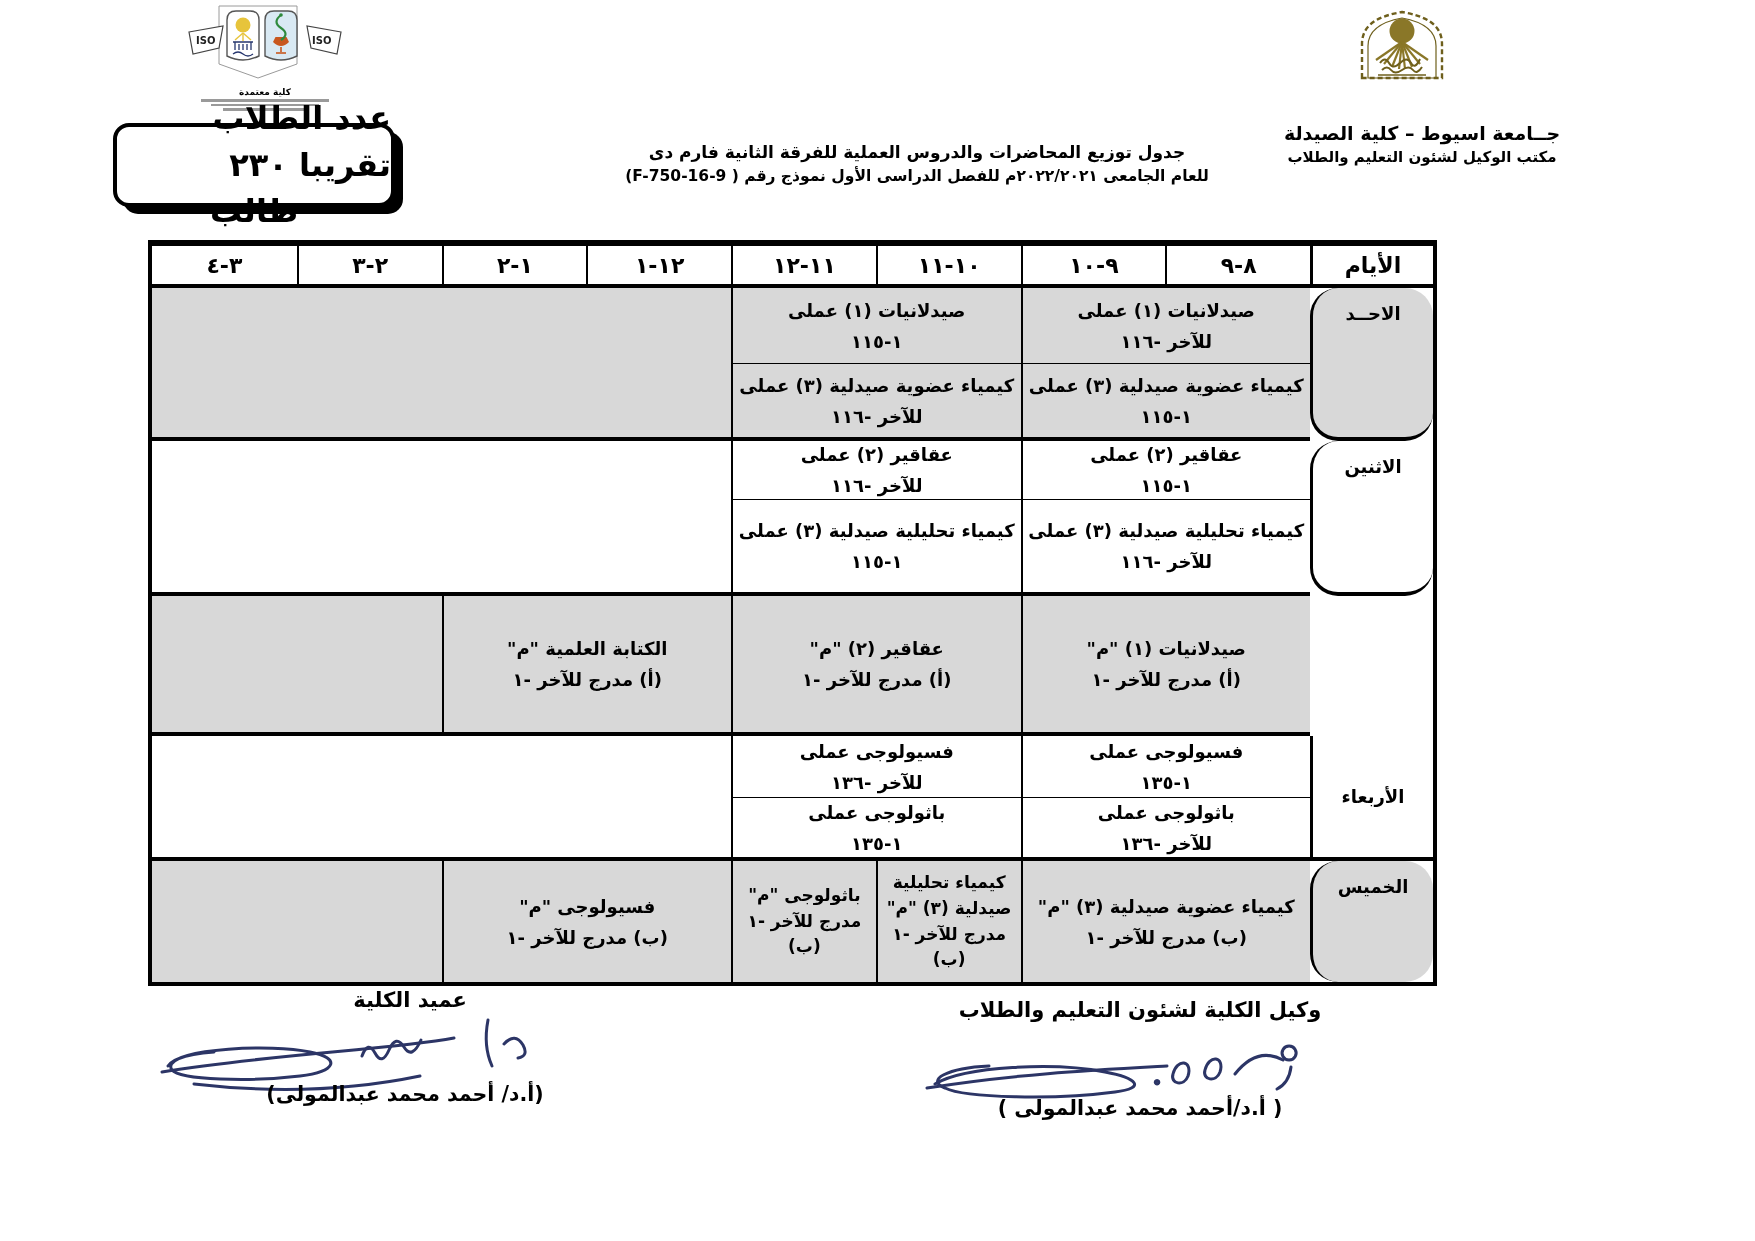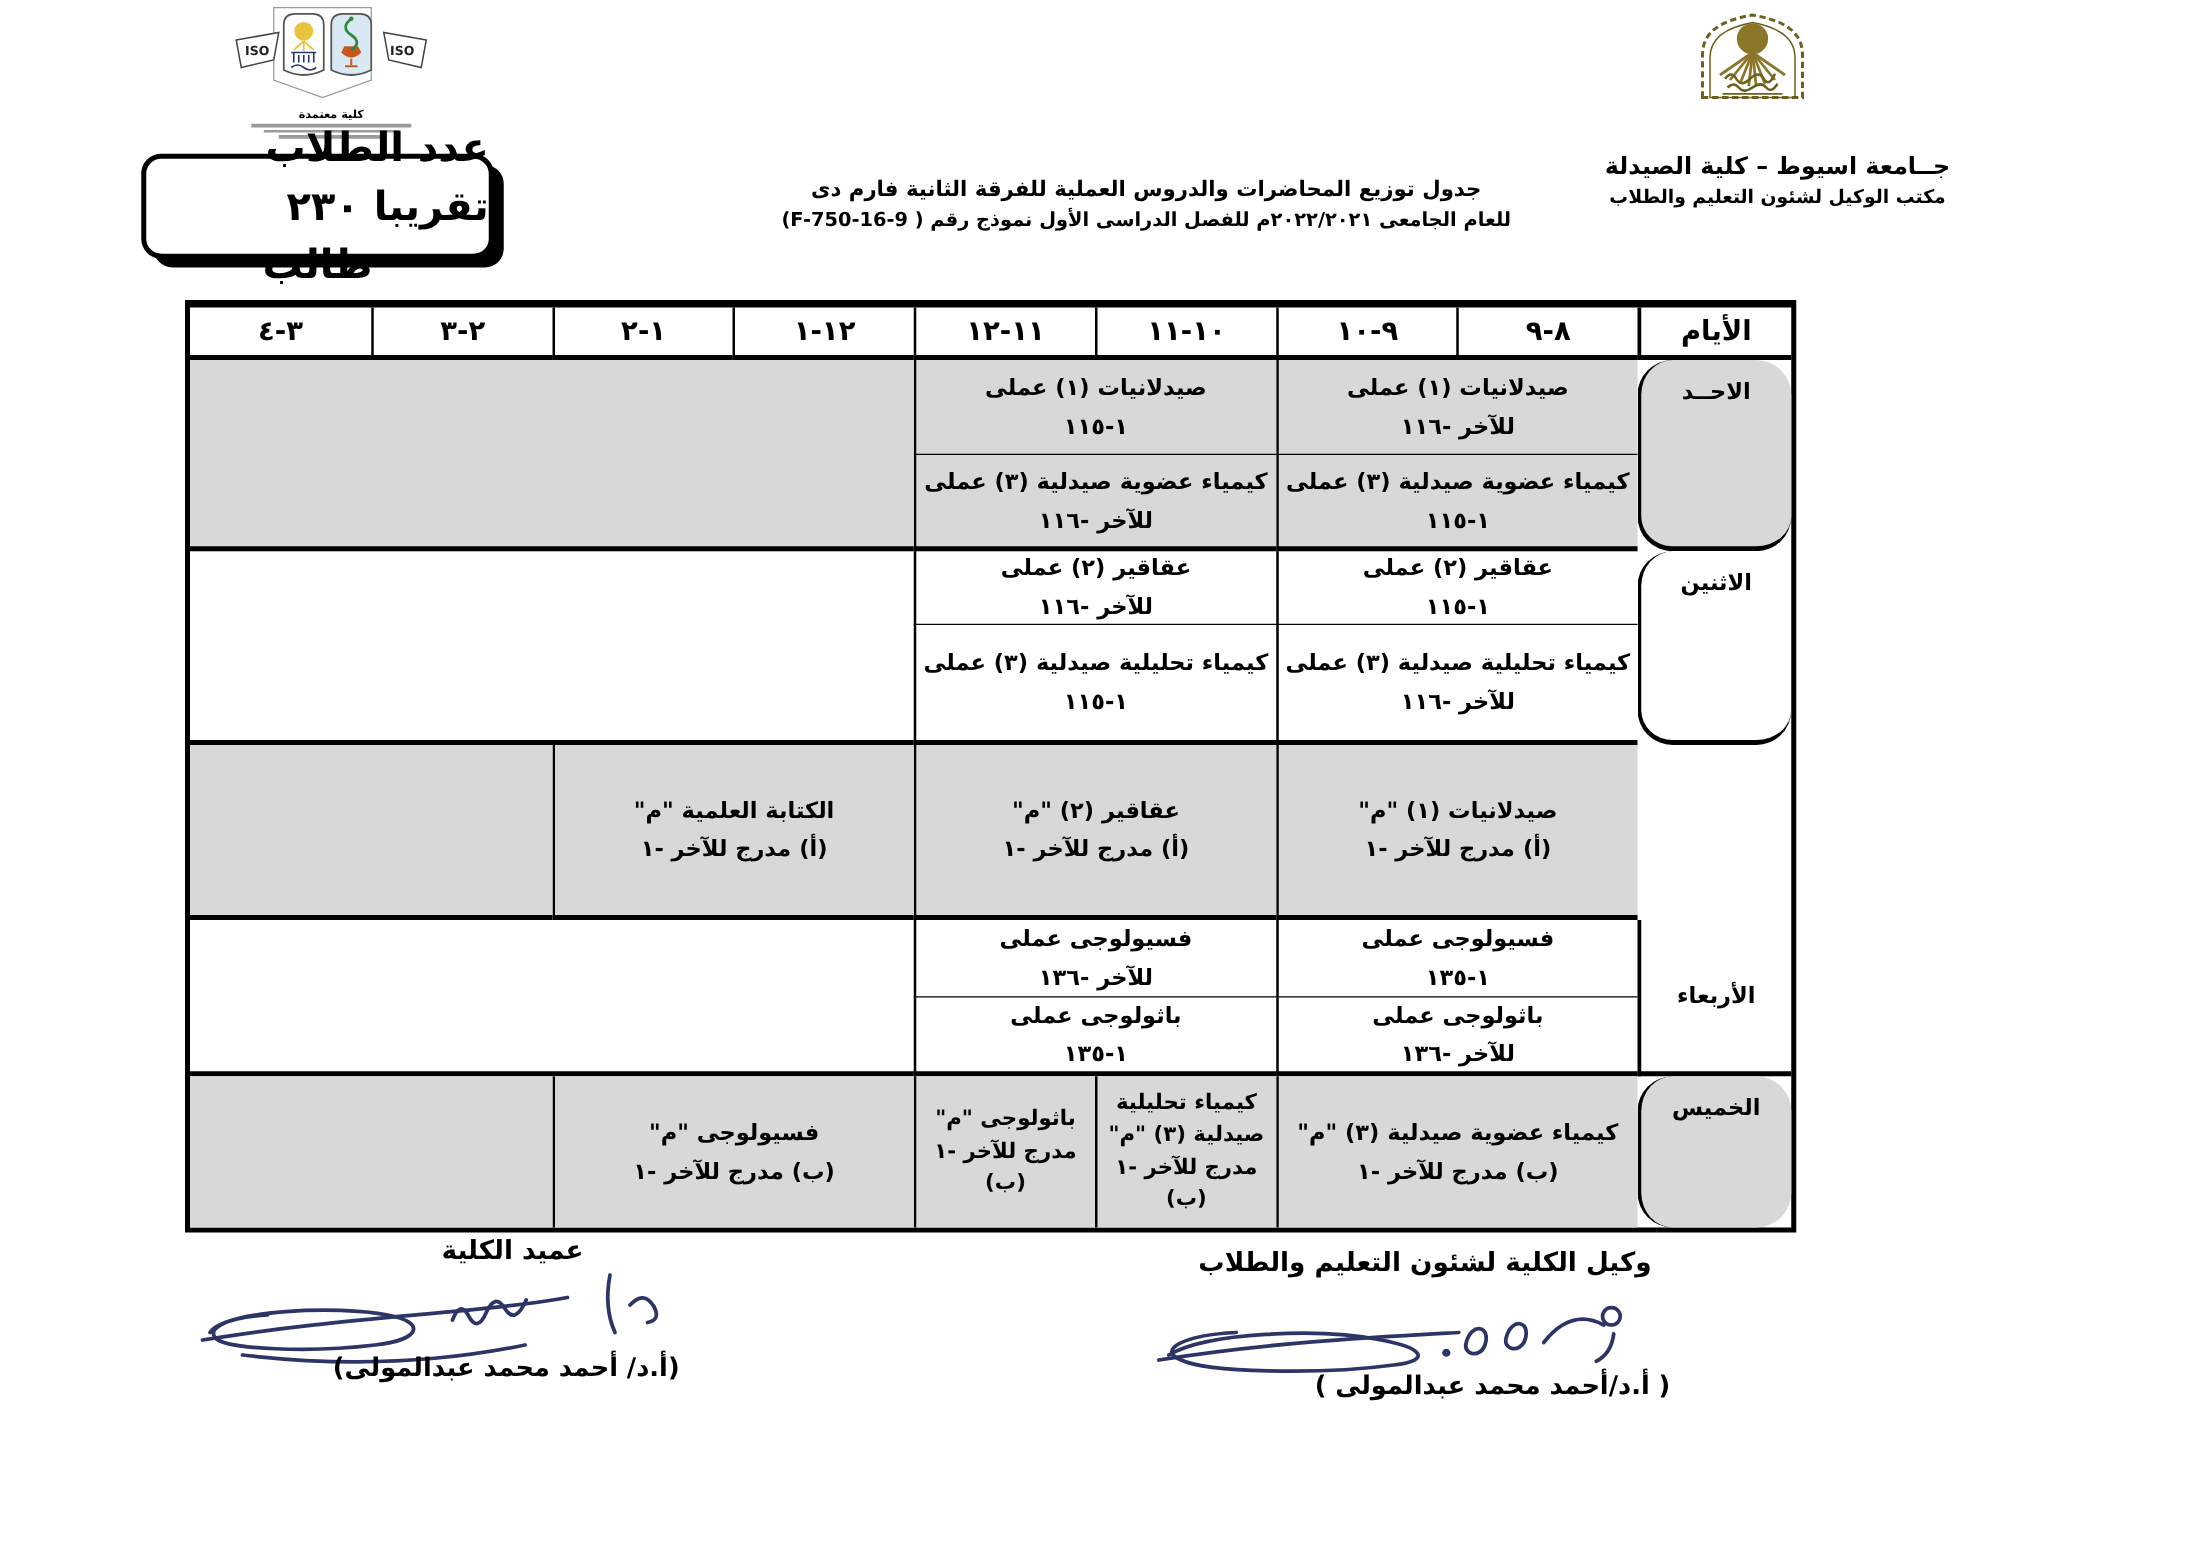--- a/index.html
+++ b/index.html
@@ -247,21 +247,21 @@
       <path d="M30,62 C60,44 150,40 200,50 C232,56 242,66 210,70 C150,78 60,76 40,66 C20,58 42,46 84,44"></path>
       <path d="M22,66 C110,52 190,48 262,44"></path>
       <path d="M268,52 c4,-16 20,-14 15,2 c-4,11 -18,8 -15,-2"></path>
       <path d="M300,48 c4,-16 20,-14 15,2 c-4,11 -18,8 -15,-2"></path>
       <path d="M330,52 q22,-28 48,-14"></path>
       <path d="M384,38 a7,7 0 1,1 0.2,0"></path>
       <path d="M386,45 q-2,16 -14,22"></path>
       <path d="M252,62 a1.8,1.8 0 1,1 0.1,0"></path>
     </g>
   </svg>
-  <div class="sig-name" style="left:989px; top:1096px; width:410px;">(  أ.د/أحمد محمد عبدالمولى )</div>
+  <div class="sig-name" style="left:935px; top:1096px; width:410px;">(  أ.د/أحمد محمد عبدالمولى )</div>
 
   <div class="sig-title" style="left:270px; top:988px; width:280px;">عميد الكلية</div>
   <svg class="sig-svg" style="left:150px; top:1008px;" width="430" height="85" viewBox="0 0 430 85">
     <g fill="none" stroke="#2c3566" stroke-width="3" stroke-linecap="round">
       <path d="M18,58 C30,40 120,36 160,44 C192,50 186,64 150,68 C100,74 30,72 22,62 C16,54 32,46 64,44"></path>
       <path d="M12,64 C120,46 240,42 304,30"></path>
       <path d="M212,48 q6,-16 13,-3 t14,-3 t15,-3 t17,-7"></path>
       <path d="M338,12 q-5,26 4,46"></path>
       <path d="M354,36 q11,-12 19,1 q6,11 -5,13"></path>
       <path d="M44,76 q120,14 226,-8"></path>

